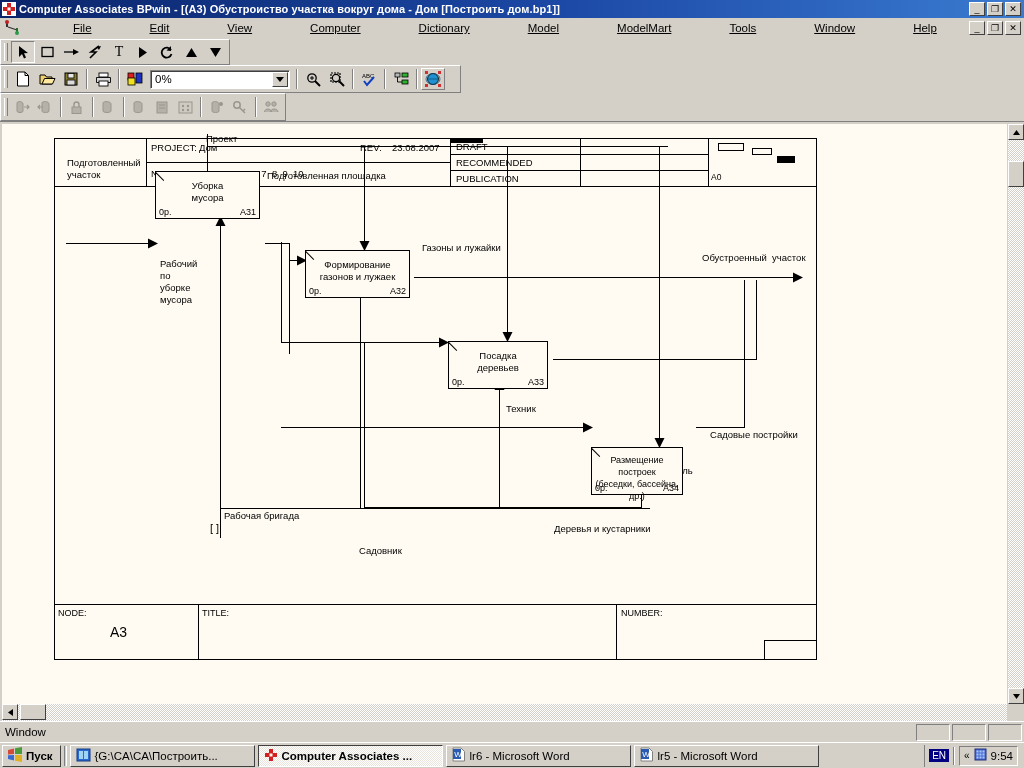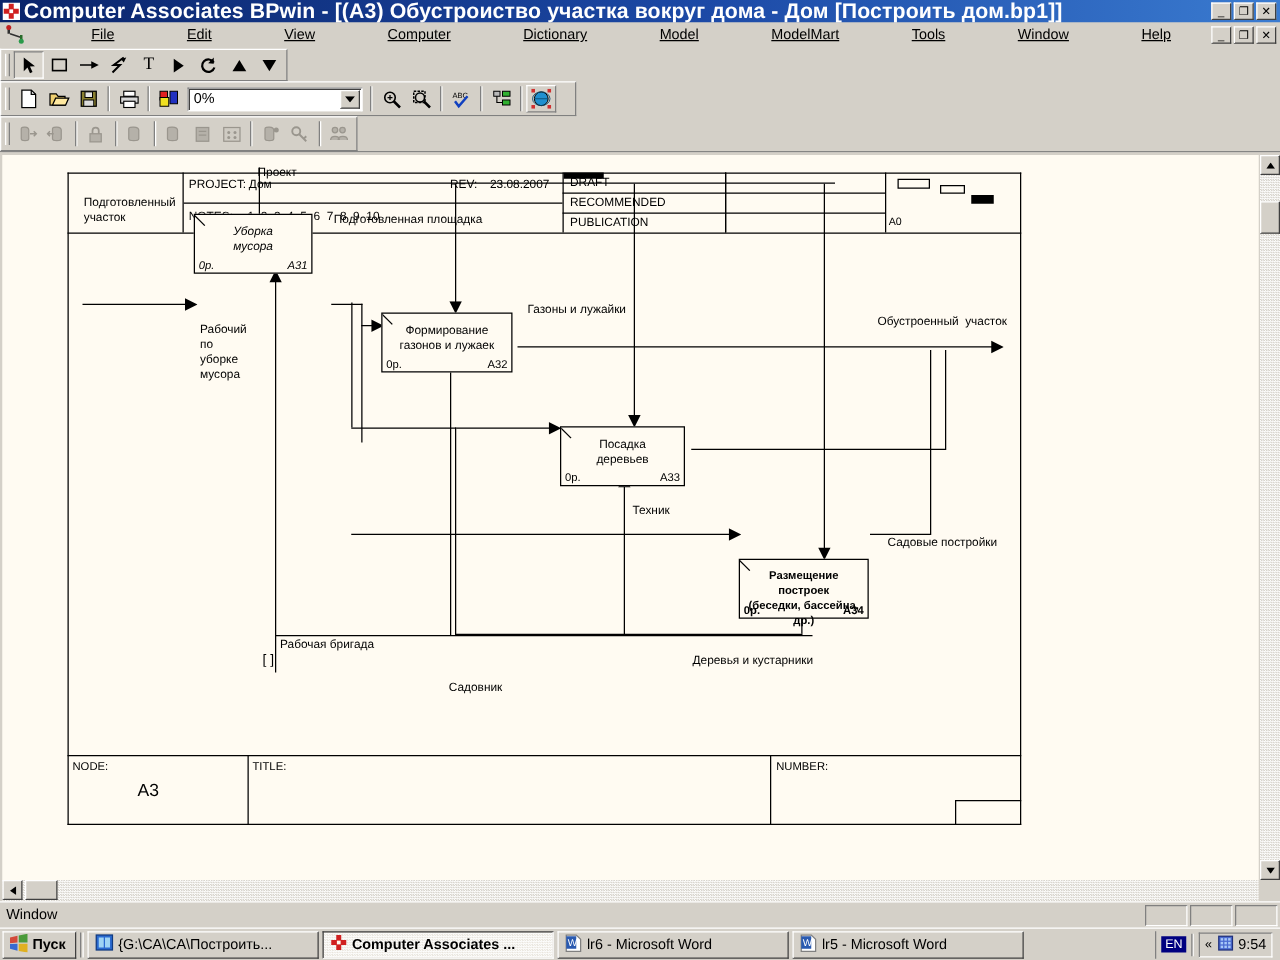--- a/index.html
+++ b/index.html
@@ -17,21 +17,21 @@
   .titlebar {
     position: absolute; left: 0; top: 0; width: 1024px; height: 18px;
     background: linear-gradient(to right, #0a246a 0%, #1c49a6 55%, #3a7bd0 100%);
     display: flex; align-items: center; color: #fff;
   }
   .titlebar .tb-icon {
     width: 14px; height: 14px; margin: 0 3px 0 2px; flex: 0 0 auto;
     position: relative;
   }
   .titlebar .tb-title {
-    font-weight: bold; font-size: 17px; white-space: nowrap;
+    font-weight: bold; font-size: 11px; white-space: nowrap;
     letter-spacing: .1px; flex: 1 1 auto; overflow: hidden;
   }
   .wbtns { display: flex; gap: 2px; margin-right: 3px; flex: 0 0 auto; }
   .wbtn {
     width: 16px; height: 14px; background: #d4d0c8;
     border: 1px solid #fff; border-right-color: #404040; border-bottom-color: #404040;
     color: #000; font-size: 9px; line-height: 12px; text-align: center;
     font-family: "Liberation Sans", sans-serif;
   }
 
@@ -612,21 +612,21 @@
           <svg style="position:absolute;left:634px;top:338px;" width="11" height="10" viewBox="0 0 11 10">
               <path d="M5.5 0 L0.5 10 L10.5 10 Z" fill="#000"></path>
             </svg>
           <div class="dg-text" style="left:644px; top:341px;">Строитель</div>
 
           <div class="dg-line" style="left:218px; top:384px; width:430px; height:1px;"></div>
           <div class="dg-line" style="left:218px; top:384px; width:1px; height:30px;"></div>
           <div class="dg-text" style="left:222px; top:386px;">Рабочая бригада</div>
           <div class="dg-text" style="left:208px; top:398px; font-size:11px;">[ ]</div>
 
-          <div class="dg-box" style="left:153px; top:47px; width:95px; height:48px;font-style:italic;">
+          <div class="dg-box" style="left:153px; top:47px; width:105px; height:48px;">
             <div class="shadow"></div>
             <div class="corner"></div>
             <div class="bxtitle">
               <div>Уборка</div>
               <div>мусора</div>
             </div>
             <div class="bxcost">0р.</div>
             <div class="bxid">A31</div>
           </div>
 
@@ -645,21 +645,21 @@
             <div class="shadow"></div>
             <div class="corner"></div>
             <div class="bxtitle">
               <div>Посадка</div>
               <div>деревьев</div>
             </div>
             <div class="bxcost">0р.</div>
             <div class="bxid">A33</div>
           </div>
 
-          <div class="dg-box" style="left:589px; top:323px; width:104px; height:48px;font-weight:bold;">
+          <div class="dg-box" style="left:589px; top:323px; width:92px; height:48px;">
             <div class="shadow"></div>
             <div class="corner"></div>
             <div class="bxtitle" style="top:6px;">
               <div style="font-size:9px;">Размещение построек</div>
               <div style="font-size:9px;">(беседки, бассейна, др.)</div>
             </div>
             <div class="bxcost">0р.</div>
             <div class="bxid">A34</div>
           </div>
 

